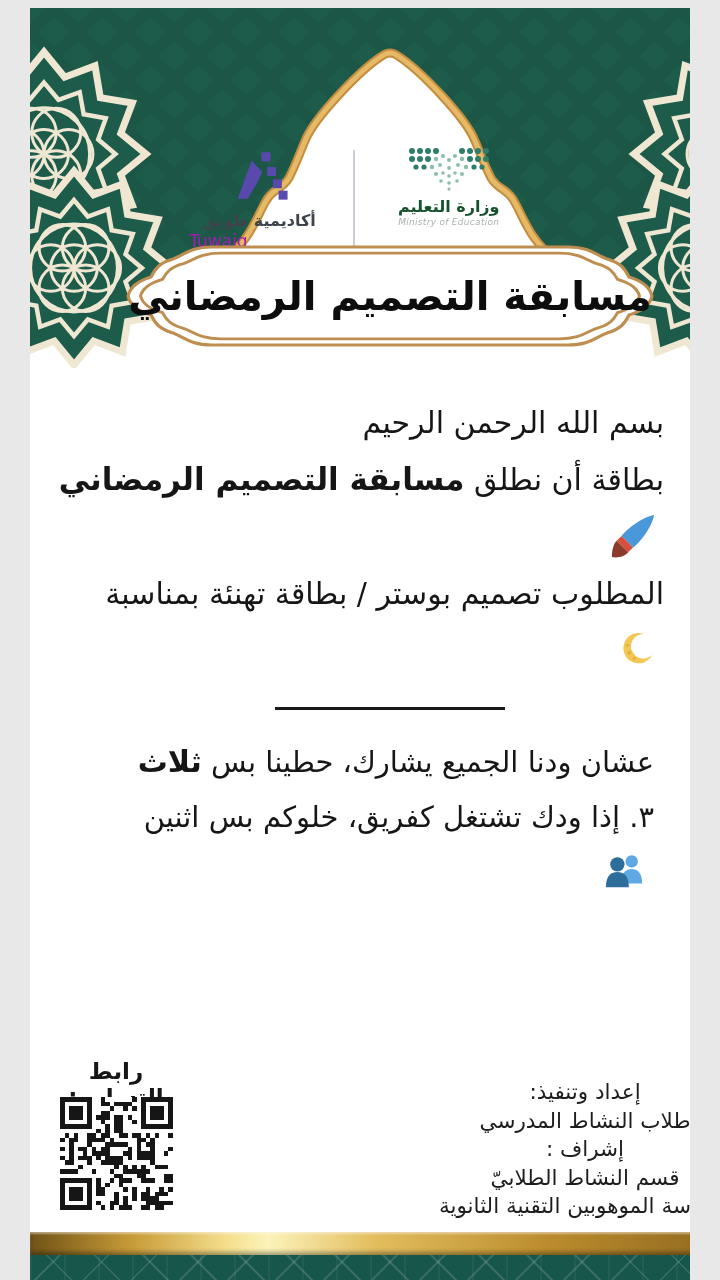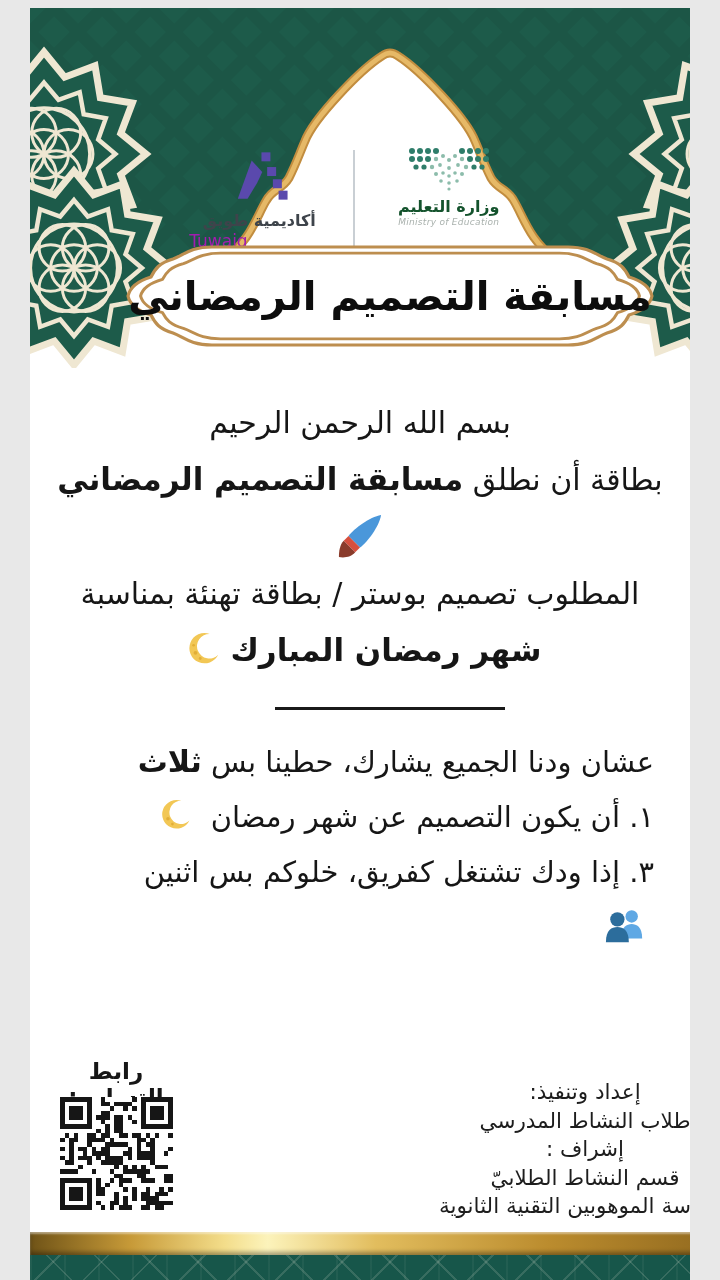--- a/index.html
+++ b/index.html
@@ -14,21 +14,21 @@
   .logo .en{font-size:17px;color:#a21caf;margin-top:1px;}
   .logo.moe .ar{color:#14532d;}
   .logo.moe .en{font-size:9px;color:#a9b1ad;letter-spacing:.3px;font-style:italic;}
   .logo-divider{width:1.5px;background:#c9cfd4;margin:4px 0;}
   .plaque-box{position:absolute;top:230px;left:86px;width:548px;height:116px;}
   .plaque-title{position:absolute;top:230px;left:86px;width:548px;height:116px;
       display:flex;align-items:center;justify-content:center;direction:rtl;
       font-size:40px;font-weight:bold;color:#0d0d0d;white-space:nowrap;}
   
   .body-top{position:absolute;top:386px;left:26px;right:26px;direction:rtl;
-            text-align:center;font-size:30px;line-height:57px;}
+            font-size:30px;line-height:57px;}
   .body-top b{font-size:31px;}
   .divider{position:absolute;top:699px;left:245px;width:230px;border-top:3px solid #191919;}
   .rules{position:absolute;top:726px;left:26px;right:36px;direction:rtl;
          text-align:right;font-size:29px;line-height:55px;}
   .rules b{font-size:30px;}
   .icon{vertical-align:middle;margin:0 8px;position:relative;top:-3px;}
   
   .submission-label{position:absolute;top:1050px;left:16px;width:140px;direction:rtl;
       text-align:center;font-size:23px;font-weight:bold;}
   #qr{position:absolute;top:1089px;left:30px;}
@@ -201,41 +201,34 @@
     <div>بسم الله الرحمن الرحيم</div>
     <div>
       <span>بطاقة أن نطلق </span><b>مسابقة التصميم الرمضاني</b><svg class="icon" width="46" height="46" viewBox="0 0 48 48">
         <path d="M46 2 C 34 4 18 16 12 24 L 24 36 C 32 30 44 14 46 2 Z" fill="#4a97da"></path>
         <path d="M12 24 L 24 36 L 19 41 L 7 29 Z" fill="#d64f3e"></path>
         <path d="M7 29 L 19 41 C 15 46 8 47 2 46 C 2 40 3 33 7 29 Z" fill="#8a3b2b"></path>
       </svg>
     </div>
     <div>المطلوب تصميم بوستر / بطاقة تهنئة بمناسبة</div>
     <div>
-      <b>شهر رمضان المبارك</b><svg class="icon" width="36" height="36" viewBox="0 0 38 38">
+      <svg class="icon" width="36" height="36" viewBox="0 0 38 38">
         <path d="M25 2 A 16 16 0 1 0 34 24 A 13 13 0 1 1 25 2 Z" fill="#f2c755"></path>
         <circle cx="10" cy="22" r="2" fill="#e2ae37"></circle>
           <circle cx="15" cy="28" r="1.5" fill="#e2ae37"></circle>
           <circle cx="8" cy="14" r="1.4" fill="#e2ae37"></circle>
       </svg>
     </div>
   </div>
 
   <div class="divider"></div>
 
   <div class="rules">
     <div>
       <span>عشان ودنا الجميع يشارك، حطينا بس </span><b>ثلاث</b>
-    </div>
-    <div>
-      <span>١. </span><span>أن يكون التصميم عن شهر رمضان </span><svg class="icon" width="34" height="34" viewBox="0 0 38 38">
-        <path d="M25 2 A 16 16 0 1 0 34 24 A 13 13 0 1 1 25 2 Z" fill="#f2c755"></path>
-        <circle cx="10" cy="22" r="2" fill="#e2ae37"></circle>
-          <circle cx="15" cy="28" r="1.5" fill="#e2ae37"></circle>
-      </svg>
     </div>
     <div>
       <span>٣. </span><span>إذا ودك تشتغل كفريق، خلوكم بس اثنين</span>
     </div>
     <div>
       <svg class="icon" width="42" height="38" viewBox="0 0 44 38">
         <circle cx="29" cy="9" r="6.5" fill="#5fa8e4"></circle>
         <path d="M18 32 C 18 20 24 17 29 17 C 34 17 40 20 40 32 Z" fill="#5fa8e4"></path>
         <circle cx="14" cy="12" r="7.5" fill="#2c6d9c"></circle>
         <path d="M2 36 C 2 23 8 20 14 20 C 20 20 26 23 26 36 Z" fill="#2c6d9c"></path>

